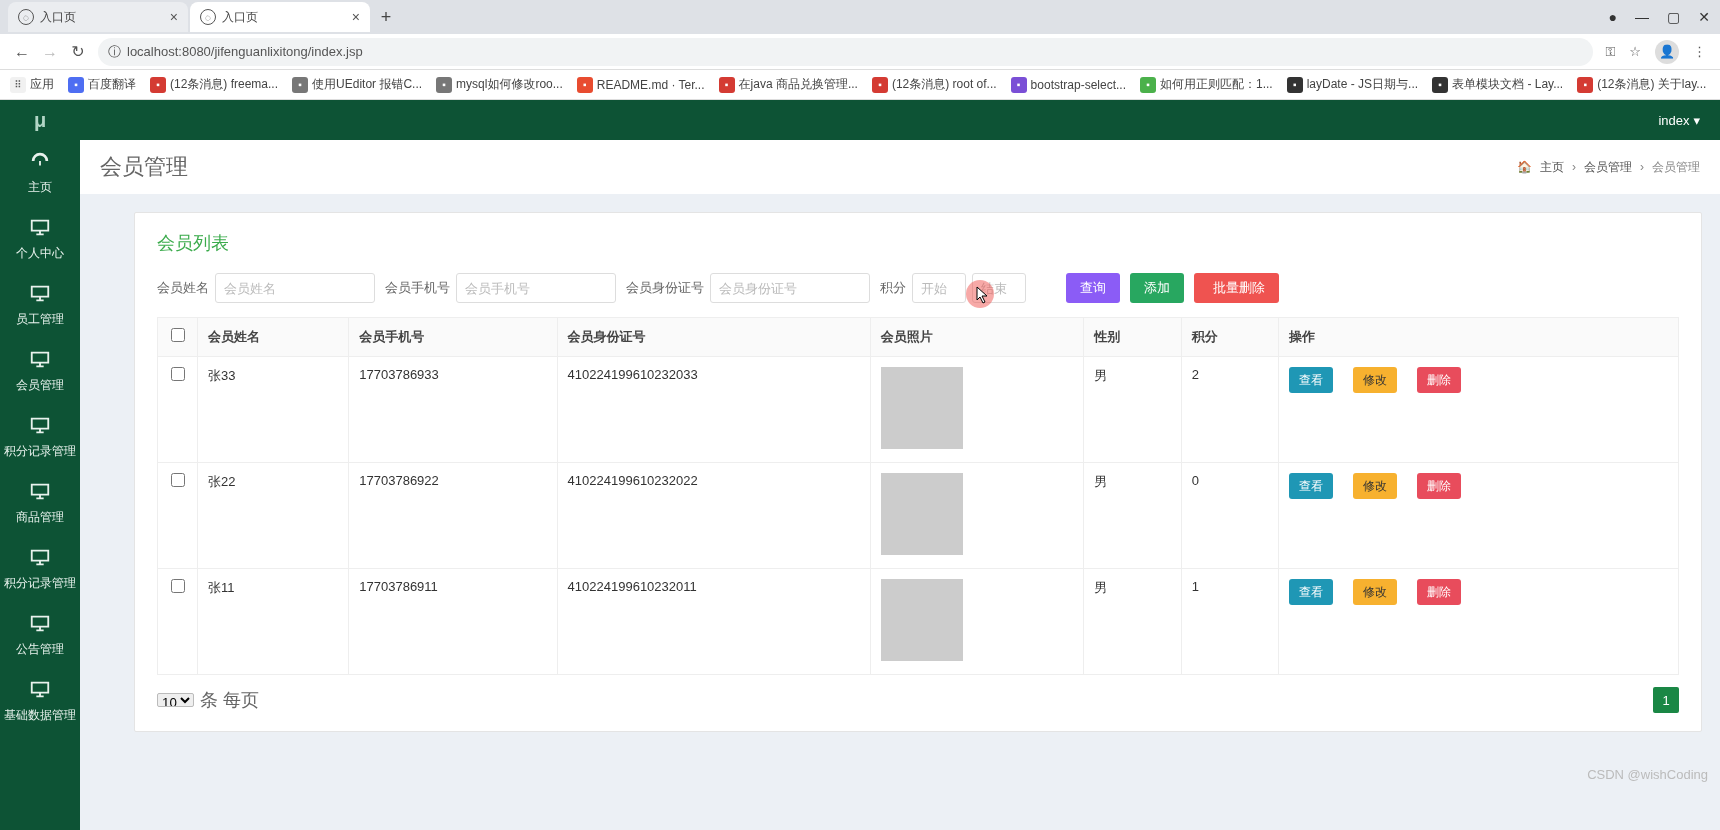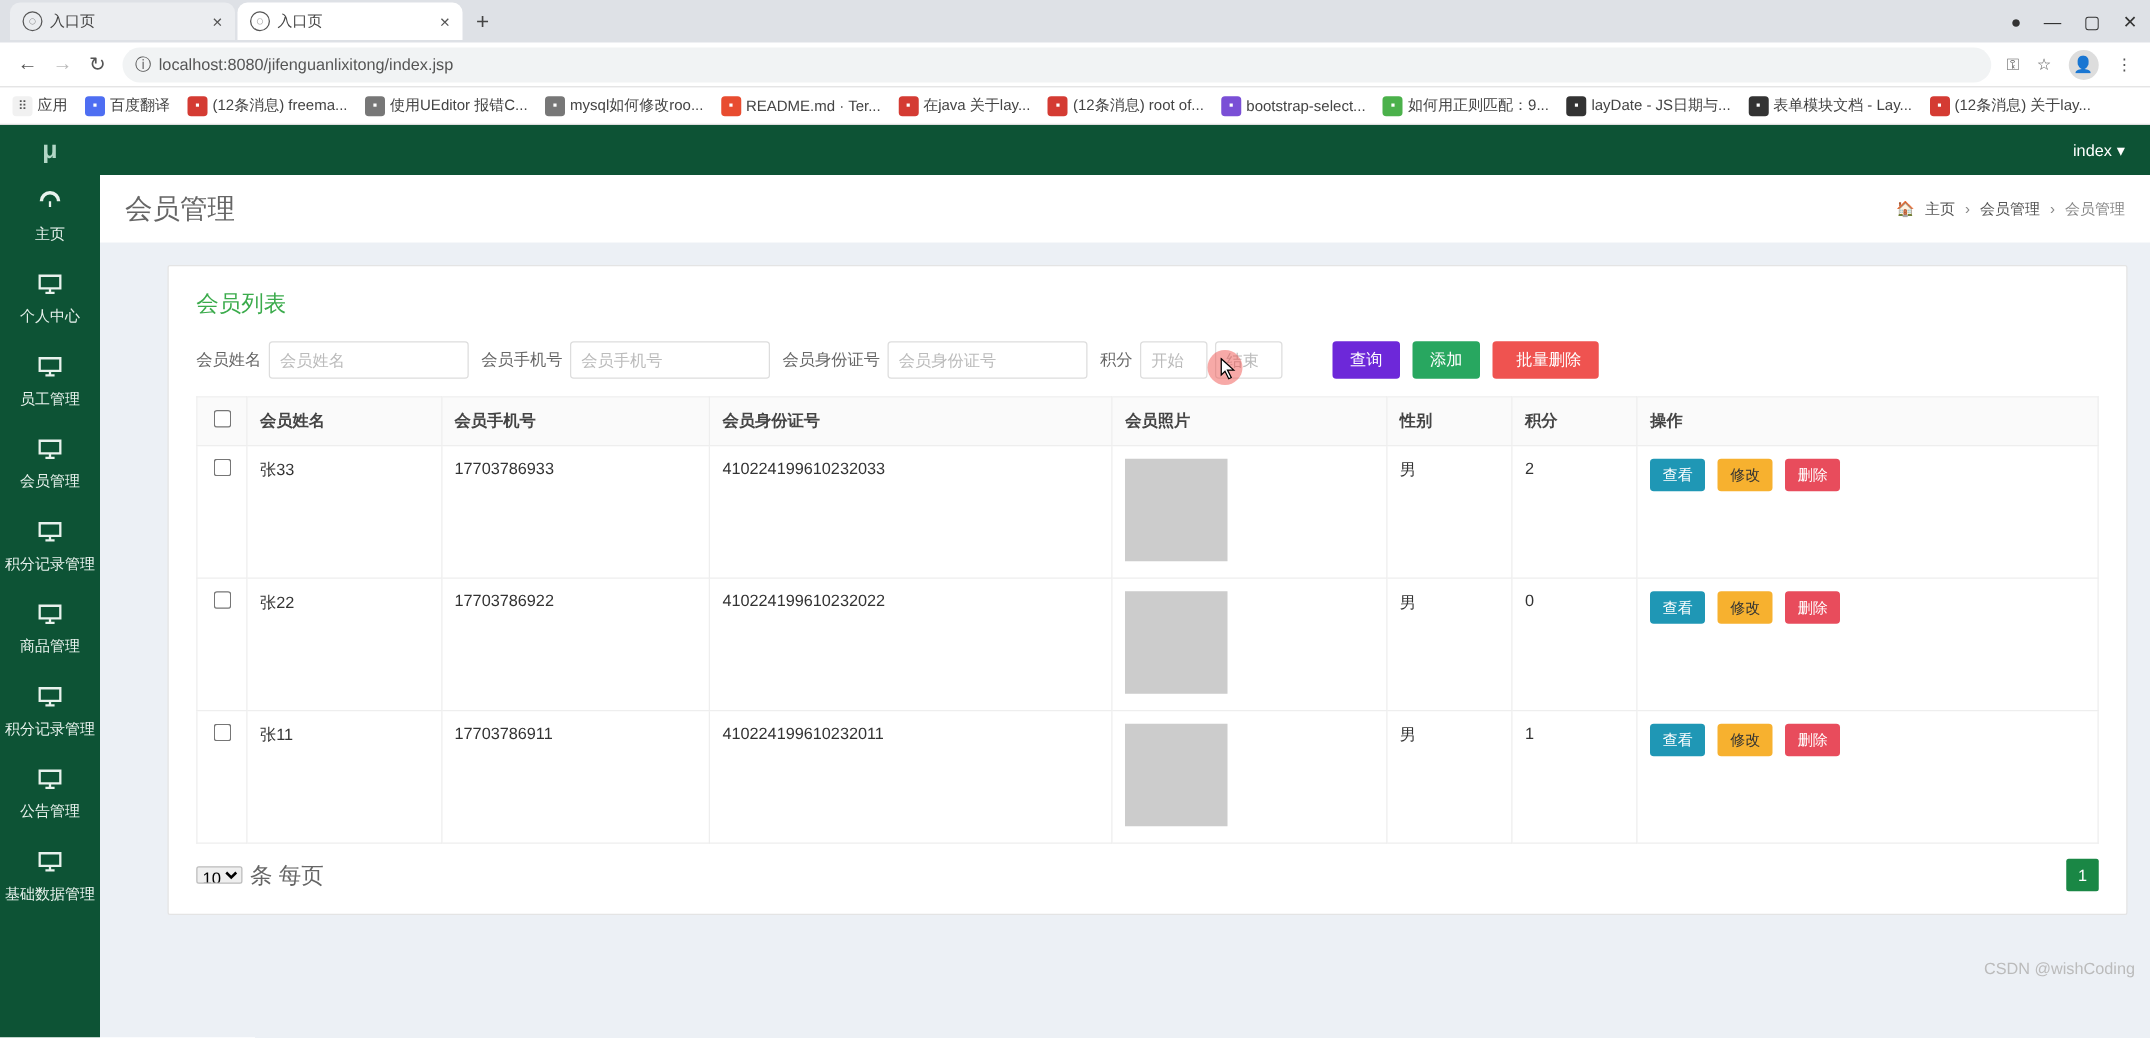--- a/index.html
+++ b/index.html
@@ -47,36 +47,36 @@
 .panel-title { color: #3bab4c; font-size: 18px; font-weight: 500; margin-bottom: 18px; }
 
 .filter-row { display: flex; align-items: center; flex-wrap: wrap; gap: 10px; margin-bottom: 14px; }
 .filter-item { display: flex; align-items: center; gap: 6px; font-size: 13px; color: #666; }
 .filter-item input { height: 30px; border: 1px solid #ddd; border-radius: 3px; padding: 0 8px; font-size: 13px; width: 100px; color: #555; }
 .filter-item input::placeholder { color: #bbb; }
 .filter-item .wide { width: 160px; }
 .filter-item .narrow { width: 54px; }
 
 .btn { height: 30px; padding: 0 14px; border: none; border-radius: 3px; color: #fff; font-size: 13px; cursor: pointer; }
-.btn-green { background: #6d28d9; }
+.btn-green { background: #8b5cf6; }
 .btn-green2 { background: #28a760; }
 .btn-red { background: #ef5350; padding-left: 19px; }
 .btn-warn { background: #f7b12f; color: #333; }
 .btn-info { background: #1f97b5; }
 .btn-danger { background: #e84c5c; }
 .btn-sm { height: 26px; padding: 0 10px; font-size: 12px; }
 
 table { width: 100%; border-collapse: collapse; }
 th, td { border: 1px solid #eee; padding: 10px; text-align: left; font-size: 13px; vertical-align: top; }
 th { background: #fafafa; font-weight: 600; color: #444; }
 .chk { width: 40px; text-align: center; }
 .chk input { width: 14px; height: 14px; }
 .photo-cell img, .photo-box { width: 82px; height: 82px; object-fit: cover; display: block; }
 .photo-box { background: #ccc; display: inline-block; }
-.ops { display: flex; gap: 10px; }
+.ops { display: flex; gap: 20px; }
 
 .pager-row { display: flex; align-items: center; margin-top: 12px; }
 .pager-row select { height: 14px; border: 1px solid #bbb; border-radius: 2px; }
 .pager-row .txt { margin-left: 6px; color: #666; font-size: 18px; }
 .page-num { margin-left: auto; background: #1a8745; color: #fff; width: 26px; height: 26px; display: flex; align-items: center; justify-content: center; border-radius: 2px; font-size: 13px; }
 
 .cursor-ring { position: absolute; width: 28px; height: 28px; border-radius: 50%; background: rgba(239,83,80,0.5); pointer-events: none; }
 .cursor-arrow { position: absolute; pointer-events: none; }
 
 .watermark { position: fixed; right: 12px; bottom: 48px; color: #bbb; font-size: 13px; }
@@ -140,33 +140,33 @@
       <span class="bm">
         <span class="bm-ico" style="background: rgb(119, 119, 119);">▪</span>
         <span>mysql如何修改roo...</span>
       </span>
       <span class="bm">
         <span class="bm-ico" style="background: rgb(232, 76, 48);">▪</span>
         <span>README.md · Ter...</span>
       </span>
       <span class="bm">
         <span class="bm-ico" style="background: rgb(212, 59, 51);">▪</span>
-        <span>在java 关于lay...</span>
+        <span>在java 商品兑换管理...</span>
       </span>
       <span class="bm">
         <span class="bm-ico" style="background: rgb(212, 59, 51);">▪</span>
         <span>(12条消息) root of...</span>
       </span>
       <span class="bm">
         <span class="bm-ico" style="background: rgb(122, 79, 214);">▪</span>
         <span>bootstrap-select...</span>
       </span>
       <span class="bm">
         <span class="bm-ico" style="background: rgb(75, 177, 75);">▪</span>
-        <span>如何用正则匹配：9...</span>
+        <span>如何用正则匹配：1...</span>
       </span>
       <span class="bm">
         <span class="bm-ico" style="background: rgb(51, 51, 51);">▪</span>
         <span>layDate - JS日期与...</span>
       </span>
       <span class="bm">
         <span class="bm-ico" style="background: rgb(51, 51, 51);">▪</span>
         <span>表单模块文档 - Lay...</span>
       </span>
       <span class="bm">

